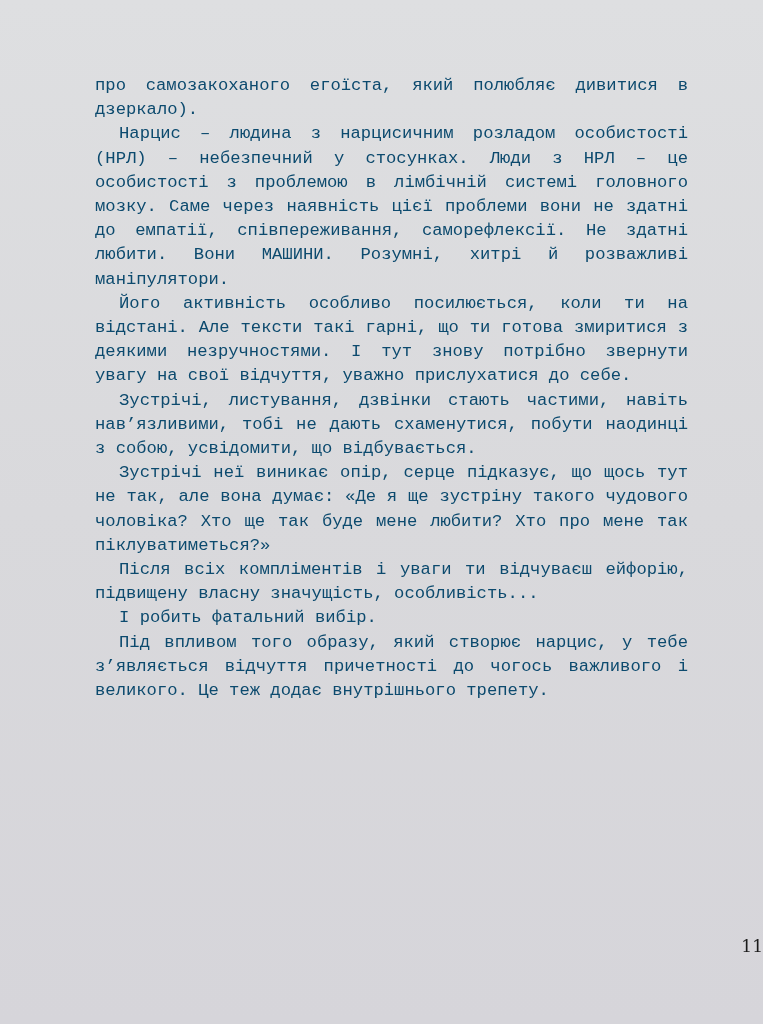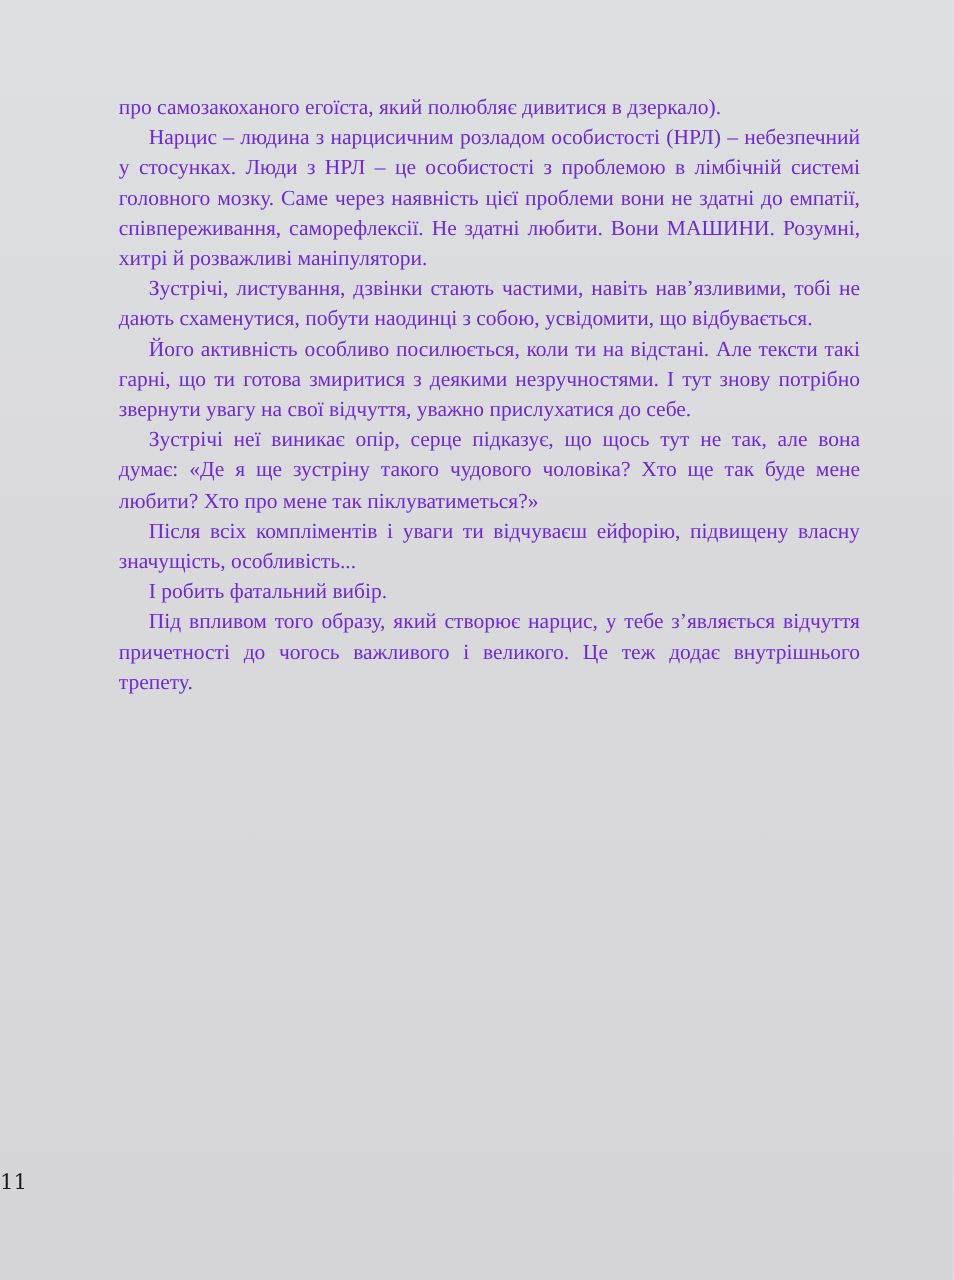--- a/index.html
+++ b/index.html
@@ -12,52 +12,52 @@
       background: #dcdcdf;
       background: linear-gradient(180deg, #dedfe1 0%, #d9d9dc 50%, #d6d5da 100%);
       position: relative;
       overflow: hidden;
     }
     .page {
       position: absolute;
       left: 95px;
       top: 74px;
       width: 593px;
-      font-family: Liberation Serif, serif;
+      font-family: Liberation Mono, monospace;
       font-size: 17.2px;
       line-height: 24.2px;
-      color: #6d28d9;
+      color: #0c4a6e;
     }
     .para {
       margin: 0;
       text-align: justify;
       text-indent: 24px;
       hyphens: none;
     }
     .para.no-indent {
       text-indent: 0;
     }
     .page-number {
       position: absolute;
       left: 0;
       width: 763px;
       top: 936px;
-      text-align: left;
+      text-align: right;
       font-family: "DejaVu Serif", serif;
       font-size: 17px;
       color: #1a1a1a;
     }
   </style>
 </head>
 <body>
 
 <div class="page">
   <p class="para no-indent">про самозакоханого егоїста, який полюбляє дивитися в дзеркало).</p>
   <p class="para">Нарцис – людина з нарцисичним розладом особистості (НРЛ) – небезпечний у стосунках. Люди з НРЛ – це особистості з проблемою в лімбічній системі головного мозку. Саме через наявність цієї проблеми вони не здатні до емпатії, співпереживання, саморефлексії. Не здатні любити. Вони МАШИНИ. Розумні, хитрі й розважливі маніпулятори.</p>
+  <p class="para">Його активність особливо посилюється, коли ти на відстані. Але тексти такі гарні, що ти готова змиритися з деякими незручностями. І тут знову потрібно звернути увагу на свої відчуття, уважно прислухатися до себе.</p>
   <p class="para">Зустрічі, листування, дзвінки стають частими, навіть нав’язливими, тобі не дають схаменутися, побути наодинці з собою, усвідомити, що відбувається.</p>
-  <p class="para">Його активність особливо посилюється, коли ти на відстані. Але тексти такі гарні, що ти готова змиритися з деякими незручностями. І тут знову потрібно звернути увагу на свої відчуття, уважно прислухатися до себе.</p>
   <p class="para">Зустрічі неї виникає опір, серце підказує, що щось тут не так, але вона думає: «Де я ще зустріну такого чудового чоловіка? Хто ще так буде мене любити? Хто про мене так піклуватиметься?»</p>
   <p class="para">Після всіх компліментів і уваги ти відчуваєш ейфорію, підвищену власну значущість, особливість...</p>
   <p class="para">І робить фатальний вибір.</p>
   <p class="para">Під впливом того образу, який створює нарцис, у тебе з’являється відчуття причетності до чогось важливого і великого. Це теж додає внутрішнього трепету.</p>
 </div>
 
 <div class="page-number">11</div>
 
 </body></html>

